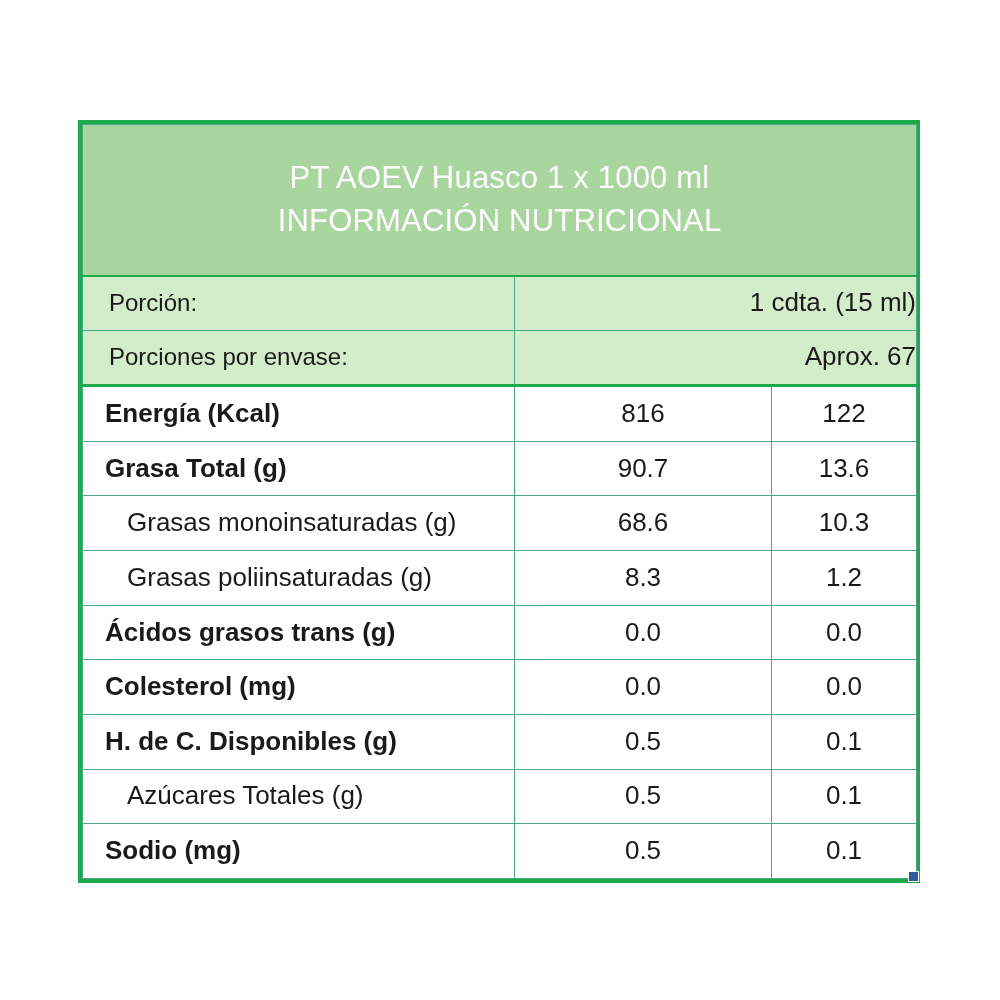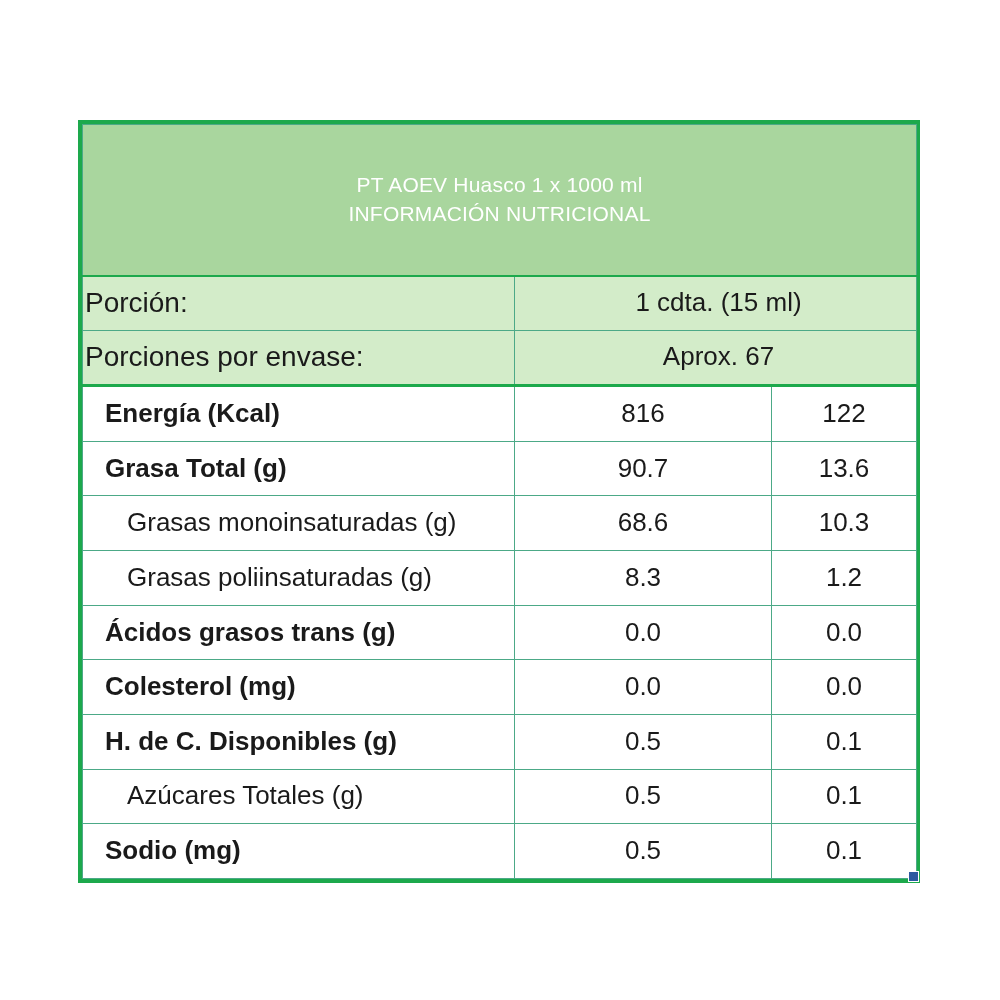--- a/index.html
+++ b/index.html
@@ -53,37 +53,37 @@
 
   
   .title-band {
     background: #a9d69e;
     text-align: center;
     height: 127px;
     border-bottom: 2px solid #1da94c !important;
   }
   .title-band .title-line {
     color: #ffffff;
-    font-size: 21px;
+    font-size: 31px;
     letter-spacing: 0.2px;
     line-height: 1.38;
   }
 
   
   .portion-row td {
     background: #d3ecc9;
     height: 45px;
   }
   .portion-row td.pr-label {
-    padding-left: 2px;
-    font-size: 28px;
+    padding-left: 26px;
+    font-size: 24px;
   }
   .portion-row td.pr-value {
     padding-left: 6px;
-    text-align: center;
+    text-align: right;
     font-size: 26px;
   }
   .portion-row.last-portion td {
     border-bottom: 3px solid #1da94c !important;
   }
 
   
   .col-head td {
     height: 47px;
     font-weight: bold;

